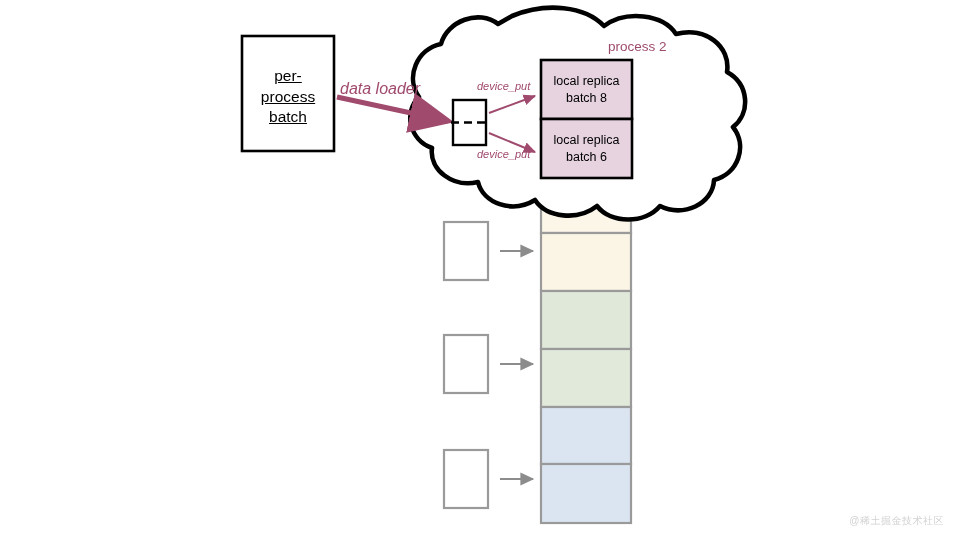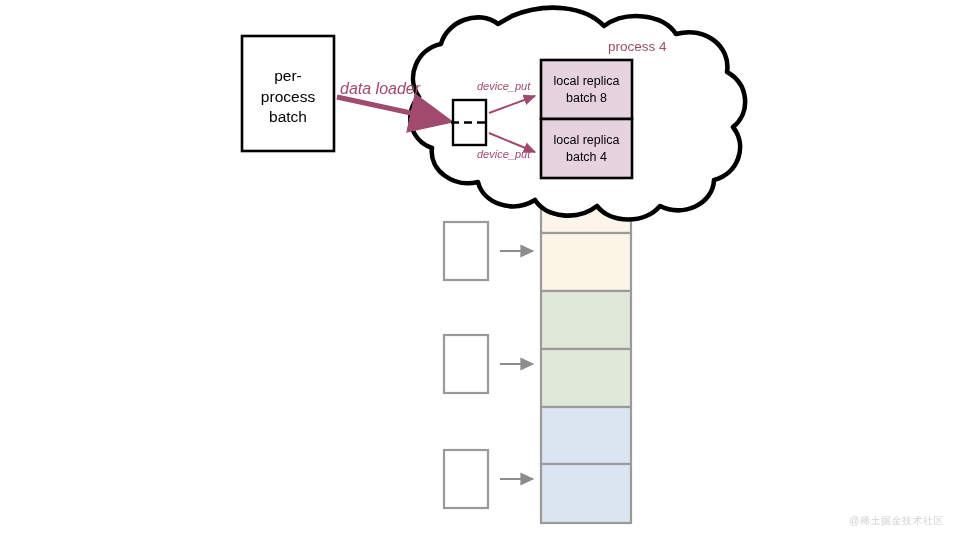--- a/index.html
+++ b/index.html
@@ -35,20 +35,21 @@
     line-height: 1.32;
     color: #000000;
   }
 
   #per-process-batch-label {
     left: 242px;
     top: 36px;
     width: 92px;
     height: 122px;
     font-size: 15.5px;
+    text-decoration: underline;
   }
 
   #replica-1-label {
     left: 541px;
     top: 60px;
     width: 91px;
     height: 59px;
     font-size: 12.5px;
   }
   #replica-2-label {
@@ -181,27 +182,27 @@
   <div class="box-label" id="replica-1-label">
     <div>
       <div>local replica</div>
       <div>batch 8</div>
     </div>
   </div>
 
   <div class="box-label" id="replica-2-label">
     <div>
       <div>local replica</div>
-      <div>batch 4</div>
+      <div>batch 6</div>
     </div>
   </div>
 
   <div class="flow-label" id="data-loader-label">data loader</div>
 
   <div class="flow-label" id="device-put-top-label">device_put</div>
 
   <div class="flow-label" id="device-put-bottom-label">device_put</div>
 
-  <div class="flow-label" id="process-label">process 4</div>
+  <div class="flow-label" id="process-label">process 2</div>
 
   <div id="watermark">@稀土掘金技术社区</div>
 
 </div>
 
 </body></html>

